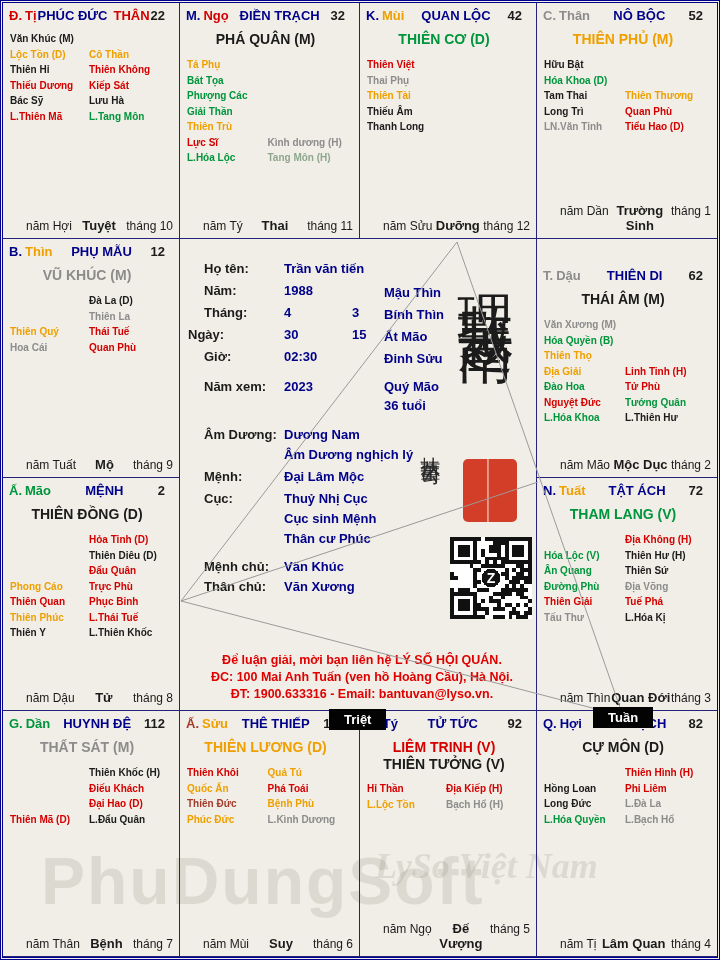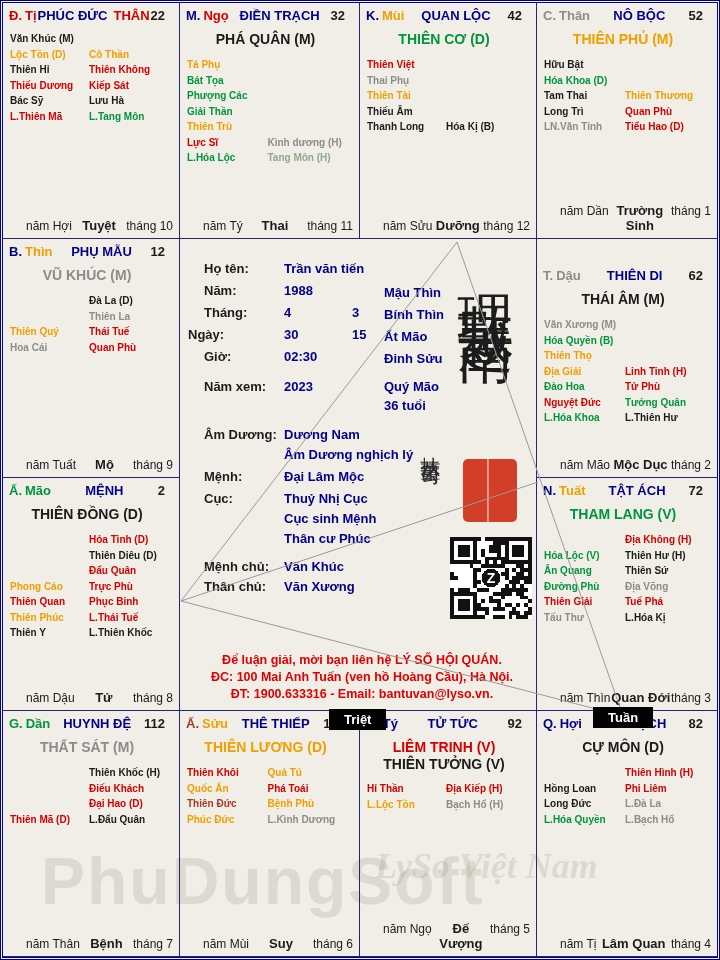--- a/index.html
+++ b/index.html
@@ -142,23 +142,20 @@
     <div class="mains">
           <div class="main c-green">THIÊN CƠ (D)</div>
         </div>
     <div class="starcols">
       <div class="scol">
             <div class="star c-red">Thiên Việt</div>
             <div class="star c-gray">Thai Phụ</div>
             <div class="star c-orange">Thiên Tài</div>
             <div class="star c-black">Thiếu Âm</div>
             <div class="star c-black">Thanh Long</div>
-          </div>
-      <div class="scol">
-            <div class="star c-black">Hóa Kị (B)</div>
           </div>
     </div>
     <div class="p-foot">
       <span>năm Sửu</span>
       <span class="stage">Dưỡng</span>
       <span>tháng 12</span>
     </div>
   </div>
       <div class="cell palace col-last" style="grid-area: 1 / 4;">
     <div class="p-head">

